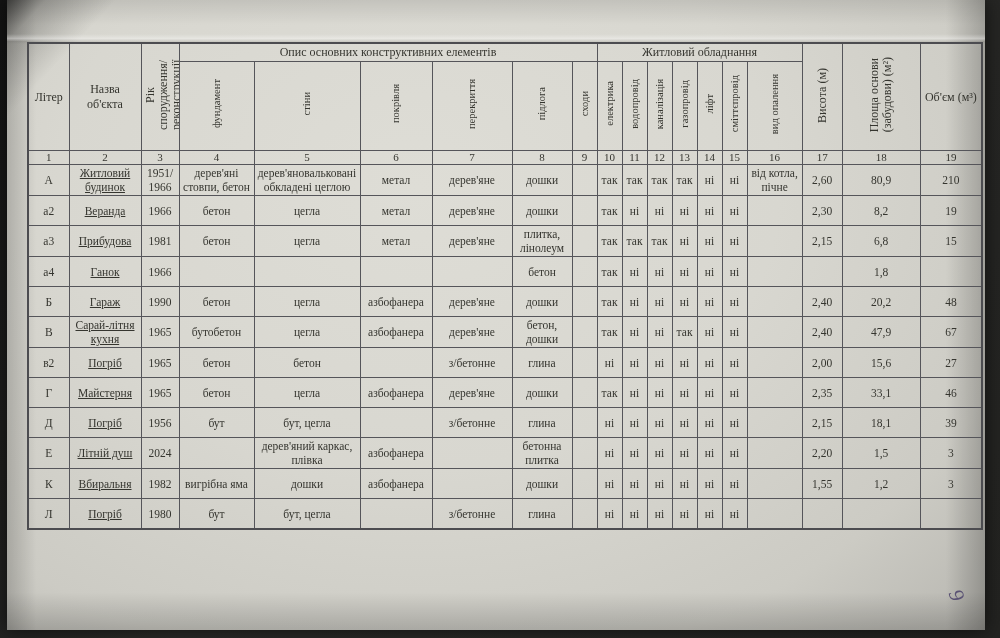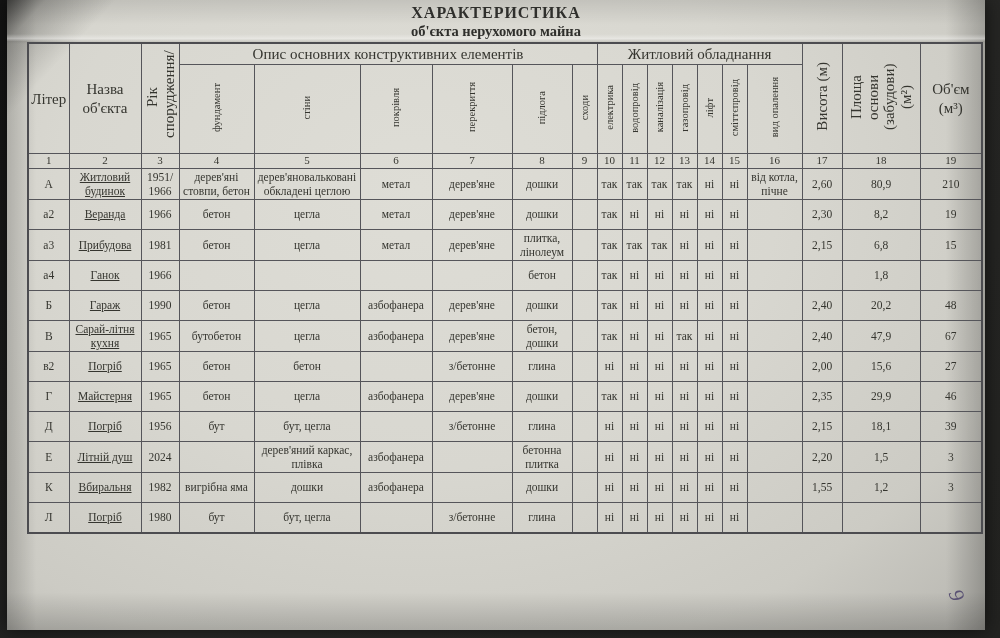--- a/index.html
+++ b/index.html
@@ -33,21 +33,21 @@
     border:1px solid #55555a;
     padding:1px 2px;
     font-weight:normal;
     text-align:center;
     vertical-align:middle;
     font-size:11.5px;
     line-height:1.22;
     overflow:hidden;
   }
   table.doc{border:2px solid #4c4c50;}
-  tr.h1 th{font-size:15px;height:14px;}
+  tr.h1 th{font-size:12px;height:14px;}
   tr.h2 th{height:86px;font-size:10.5px;}
   tr.hnum td{font-size:11px;height:13px;padding:0;}
   tbody td{height:27px;}
   td.name-col{text-align:left;padding-left:4px;text-decoration:underline;}
   .vert{
     writing-mode:vertical-rl;
     transform:rotate(180deg);
     display:inline-block;
     max-height:82px;
     line-height:1.1;
@@ -61,24 +61,20 @@
     font-family:"Liberation Serif", serif;
   }
 </style>
 </head>
 <body>
 
 <div class="photo">
   <div class="paper">
     <div class="crease"></div>
 
-    <div class="title">
-      <div class="l1">ХАРАКТЕРИСТИКА</div>
-      <div class="l2">об'єкта нерухомого майна</div>
-    </div>
 
     <table class="doc">
       <colgroup>
         <col style="width:41px">
           <col style="width:72px">
           <col style="width:38px">
         <col style="width:75px">
           <col style="width:106px">
           <col style="width:72px">
         <col style="width:80px">
@@ -304,21 +300,21 @@
             <td>дошки</td>
             <td></td>
             <td>так</td>
             <td>ні</td>
             <td>ні</td>
             <td>ні</td>
             <td>ні</td>
             <td>ні</td>
             <td></td>
             <td>2,35</td>
-            <td>29,9</td>
+            <td>33,1</td>
             <td>46</td>
           </tr>
           <tr>
             <td>Д</td>
             <td class="name-col">Погріб</td>
             <td>1956</td>
             <td>бут</td>
             <td>бут, цегла</td>
             <td></td>
             <td>з/бетонне</td>

